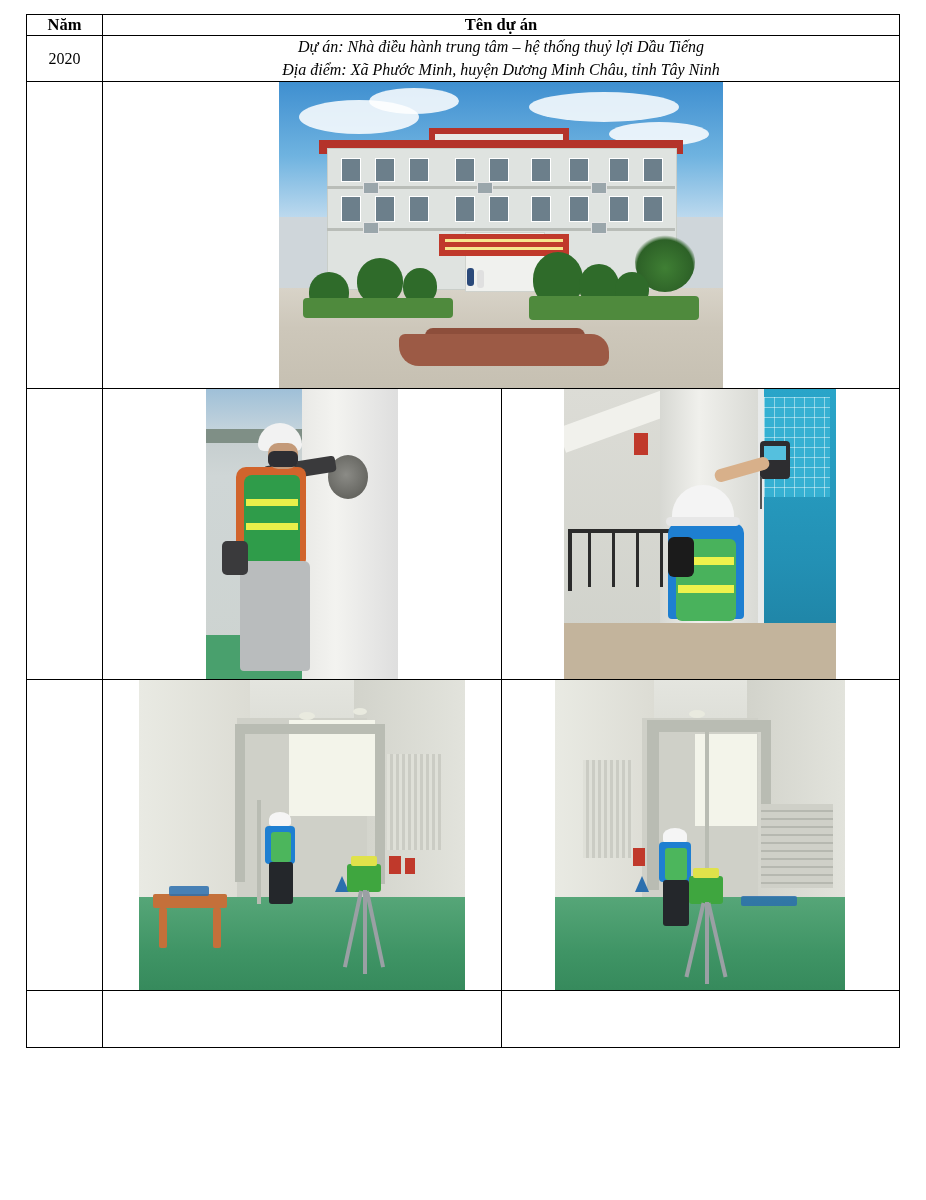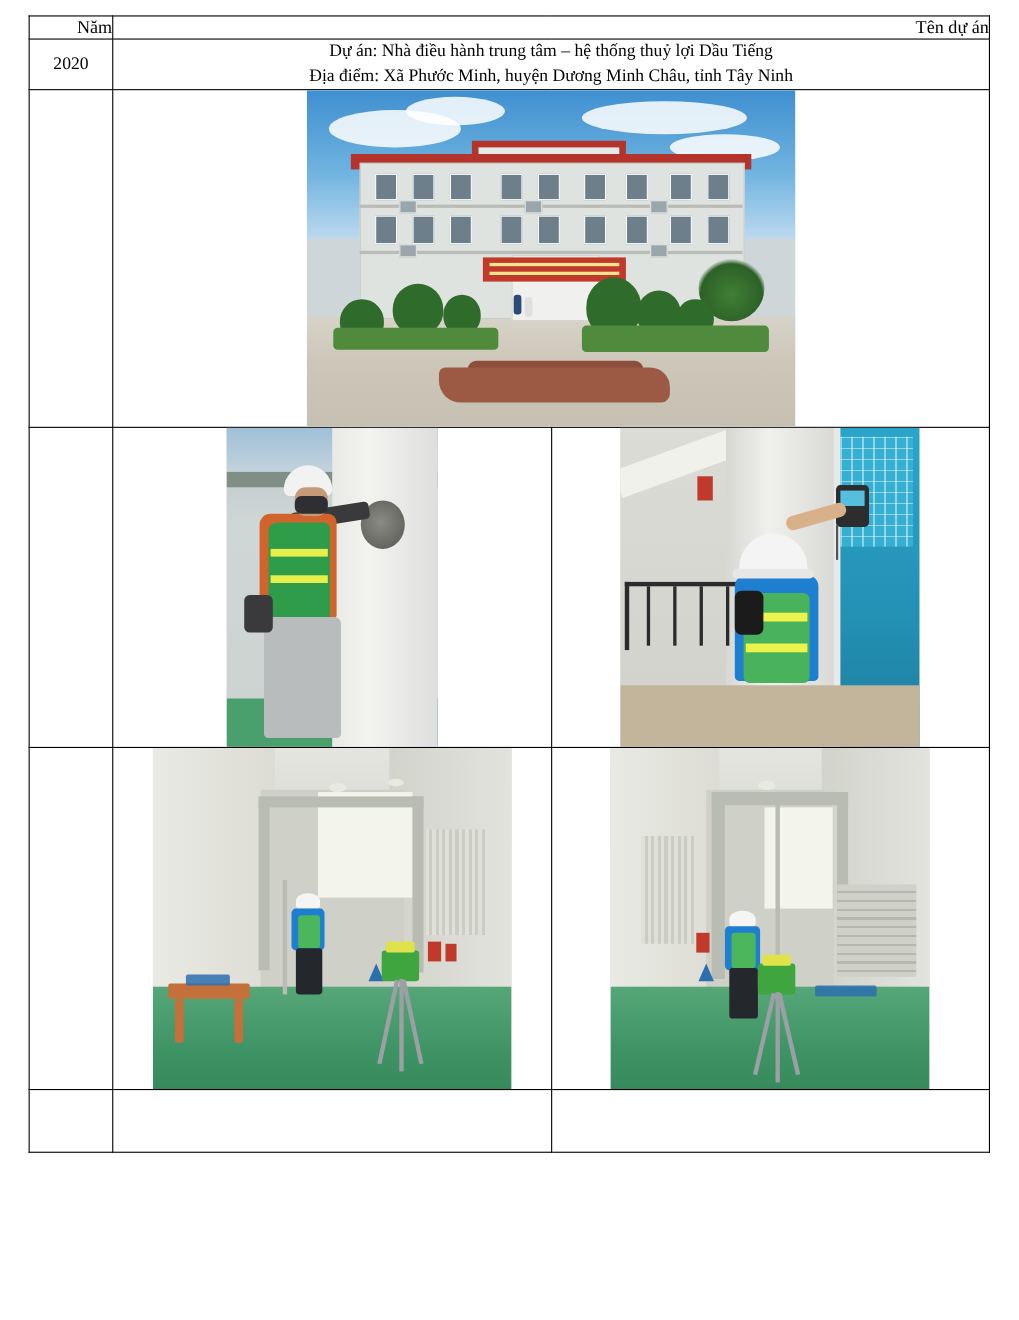--- a/index.html
+++ b/index.html
@@ -34,37 +34,37 @@
     width: 874px;
     table-layout: fixed;
   }
   table.main td, table.main th {
     border: 1px solid #000000;
     padding: 0;
     vertical-align: middle;
   }
   .col-year { width: 76px; }
   .th-cell {
-    text-align: right;
-    font-weight: normal;
+    text-align: center;
+    font-weight: bold;
     font-size: 16.5px;
     padding: 6px 2px 7px 2px;
   }
   .year-cell {
     text-align: center;
     font-size: 16px;
     padding: 4px 2px;
   }
   .proj-cell {
     text-align: center;
     font-size: 16px;
     line-height: 1.42;
     padding: 5px 8px 7px 8px;
   }
-  .proj-line { display: block; }
+  .proj-line { display: block; font-style: italic; }
   .photo-cell {
     text-align: center;
     padding: 8px 4px 8px 4px;
   }
   .ph {
     display: inline-block;
     position: relative;
     overflow: hidden;
     vertical-align: middle;
     background: #cfd6da;

